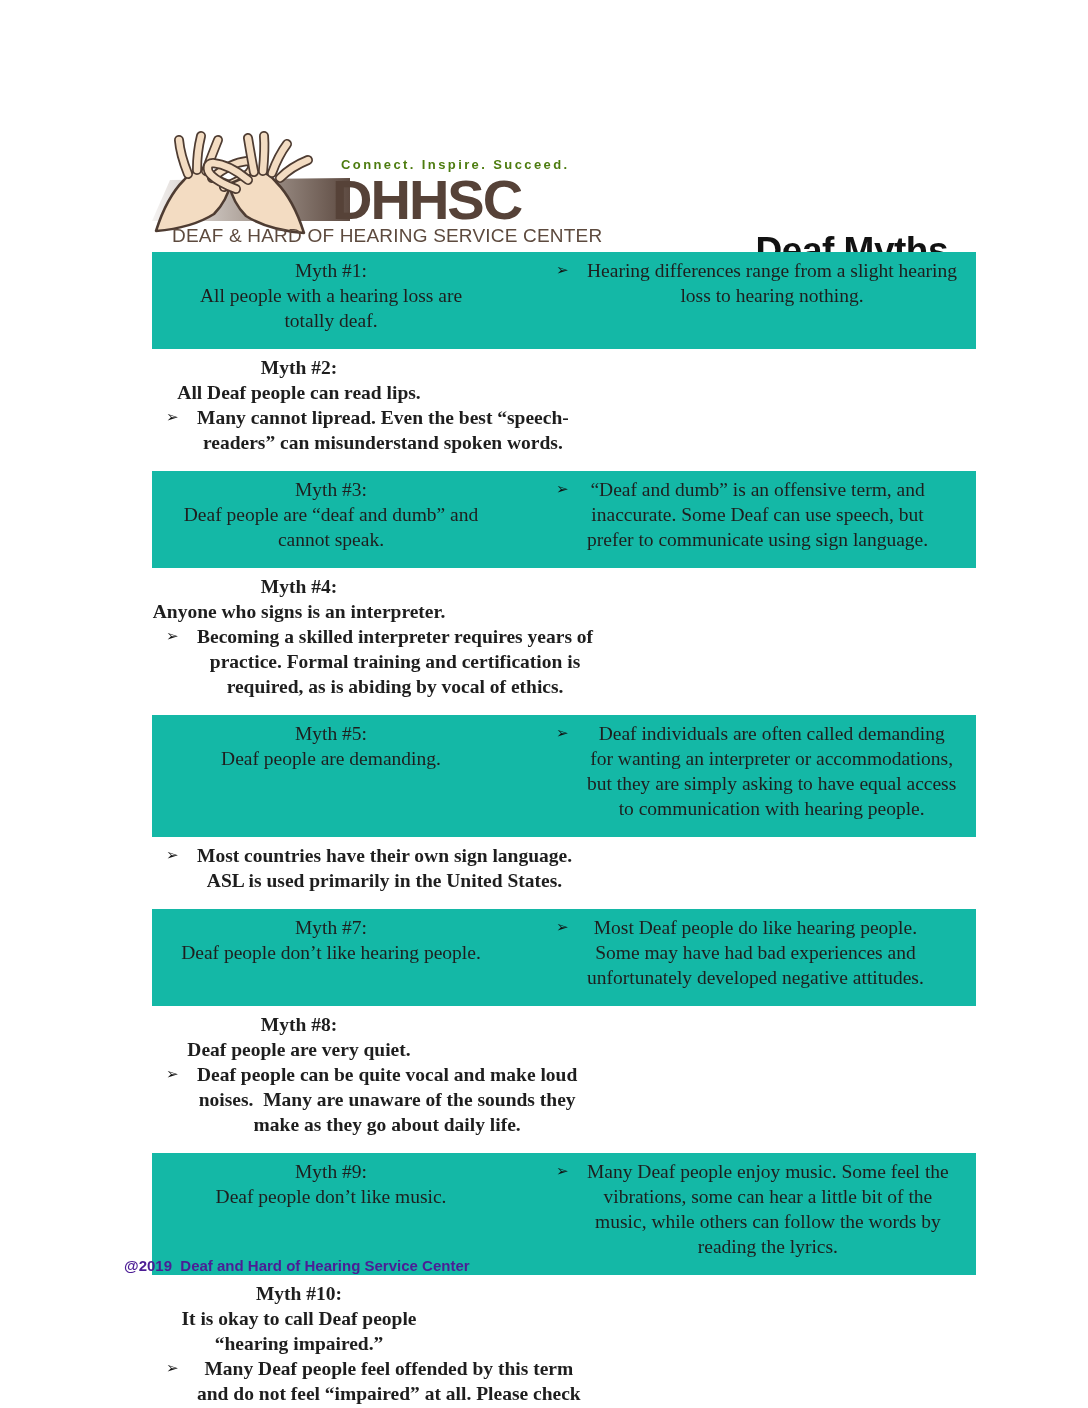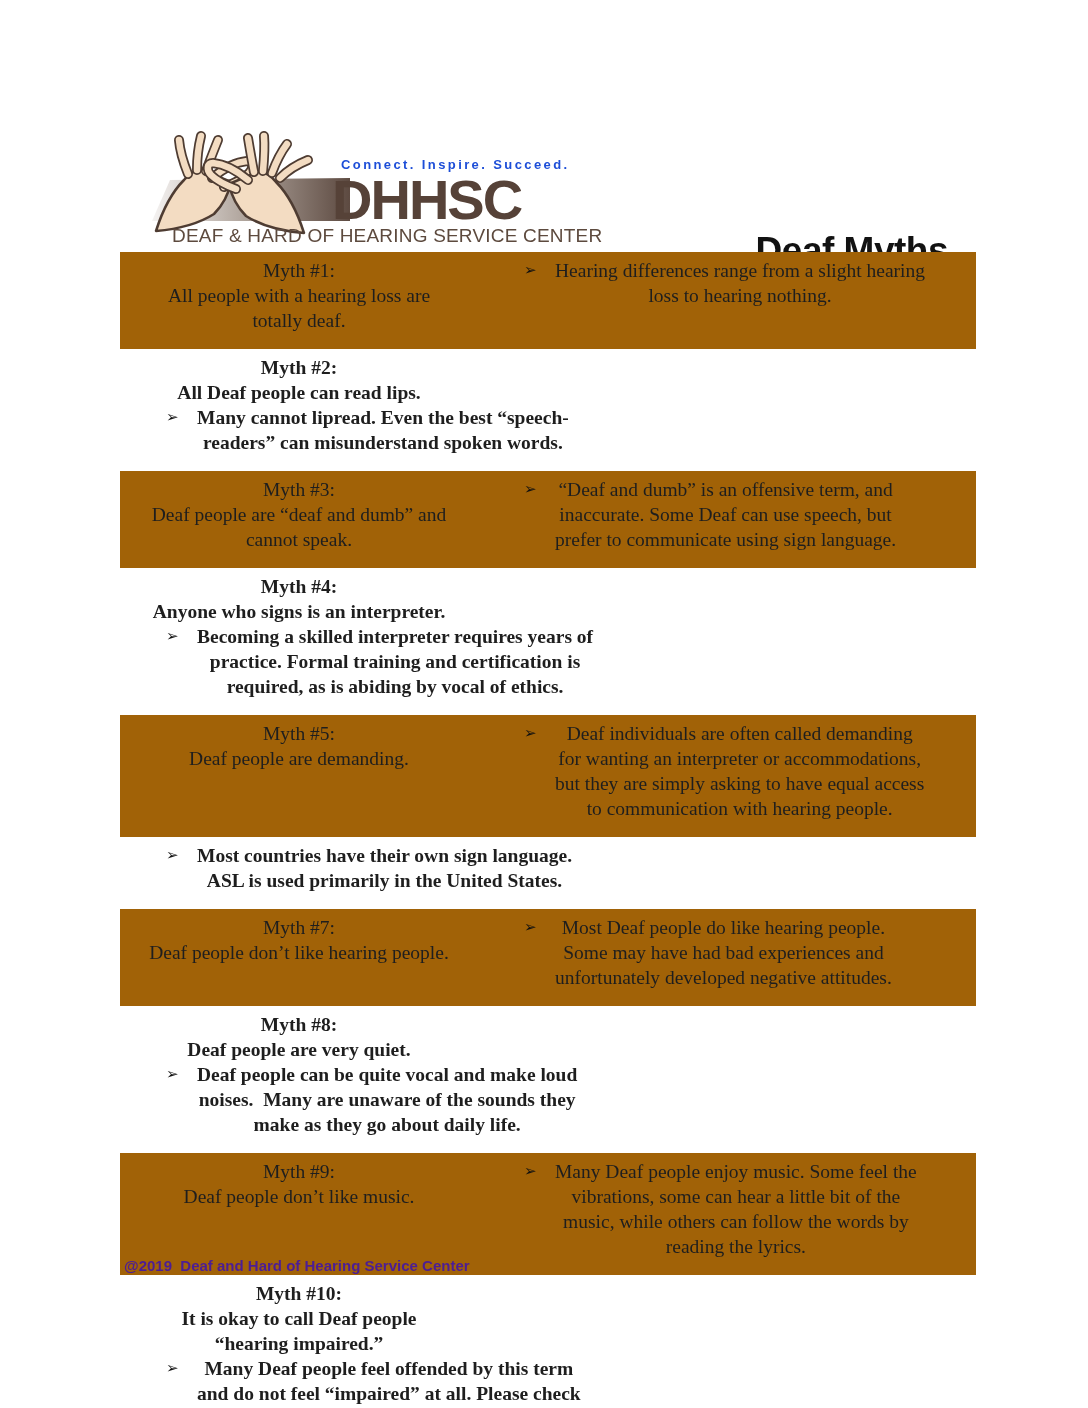--- a/index.html
+++ b/index.html
@@ -5,21 +5,21 @@
   html,body{margin:0;padding:0;background:#ffffff;}
   .page{
     position:relative;width:1088px;height:1408px;background:#ffffff;
     font-family:"Liberation Serif",serif;color:#1e1e1e;overflow:hidden;
   }
   
   .logo-svg{position:absolute;left:150px;top:124px;}
   .tagline{
     position:absolute;left:341px;top:157px;
     font-family:"Liberation Sans",sans-serif;font-size:13px;font-weight:bold;
-    letter-spacing:2.4px;color:#1d4ed8;white-space:nowrap;
+    letter-spacing:2.4px;color:#4d7c0f;white-space:nowrap;
   }
   .acronym{
     position:absolute;left:332px;top:172px;line-height:1;
     font-family:"Liberation Sans",sans-serif;font-size:56px;font-weight:bold;
     letter-spacing:-2px;color:#564238;white-space:nowrap;
   }
   .orgname{
     position:absolute;left:172px;top:225px;
     font-family:"Liberation Sans",sans-serif;font-size:19px;font-weight:normal;
     letter-spacing:0.2px;color:#5d4a3e;white-space:nowrap;
@@ -29,21 +29,21 @@
     position:absolute;right:140px;top:205px;
     font-family:"Liberation Sans",sans-serif;font-size:37px;font-weight:bold;
     letter-spacing:-0.5px;color:#121212;white-space:nowrap;
   }
   
   .myths{
     position:absolute;left:120px;top:252px;width:856px;
     font-size:19.5px;line-height:25px;
   }
   .row{display:flex;padding:6px 0 16px 0;}
-  .row.shaded{background:#a16207;}
+  .row.shaded{background:#14b8a6;margin-left:32px;}
   .row.emph{font-weight:bold;flex-direction:column;}
   .myth{width:358px;flex:none;text-align:center;white-space:pre-line;}
   .fact{flex:1;display:flex;align-items:flex-start;padding-left:46px;box-sizing:border-box;}
   .bullet{
     flex:none;width:31px;font-size:15px;line-height:25px;
     font-family:"DejaVu Sans",sans-serif;color:#111;
   }
   .fact-text{white-space:pre-line;text-align:center;}
   
   .footer{

